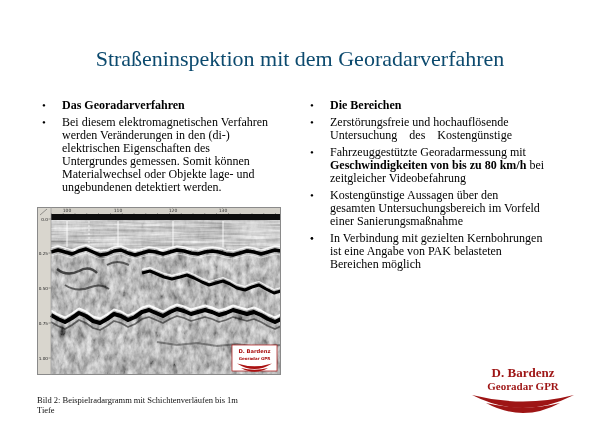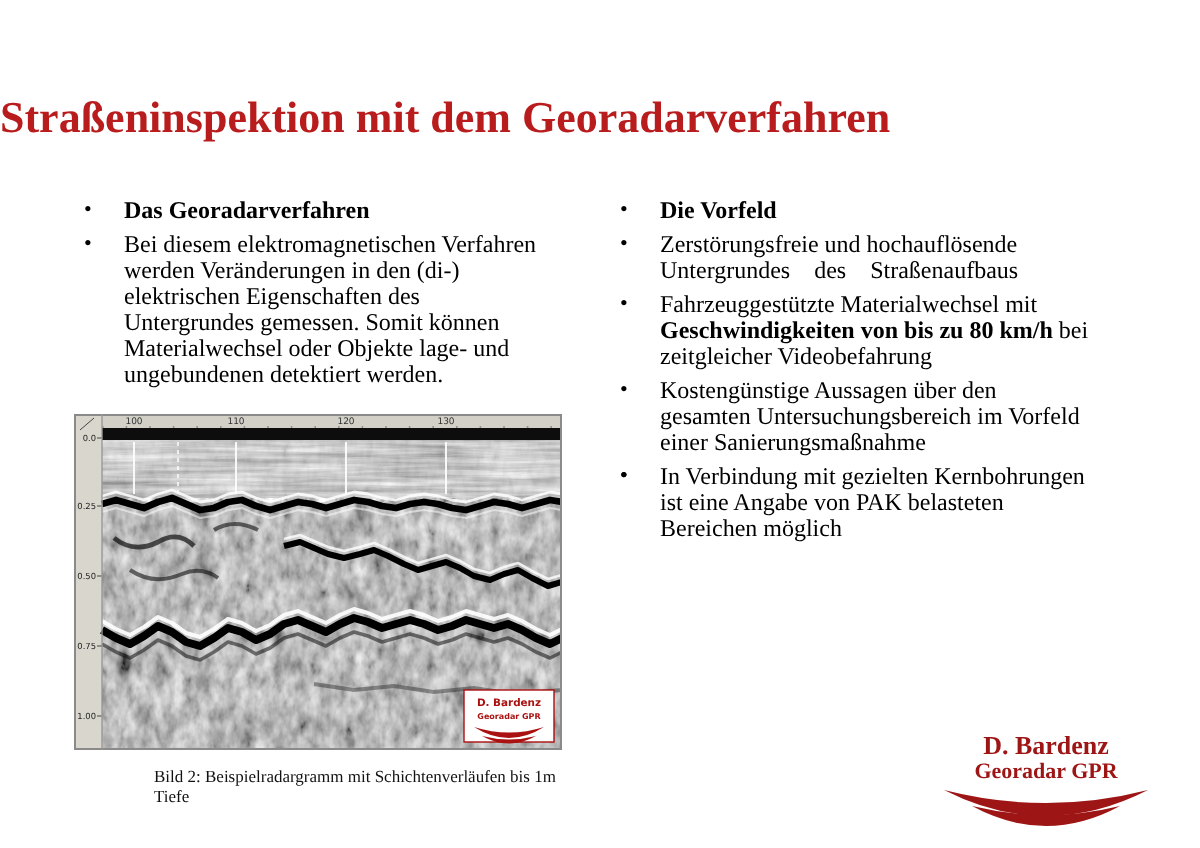--- a/index.html
+++ b/index.html
@@ -1,40 +1,40 @@
 <!DOCTYPE html>
 <html><head>
 <meta charset="utf-8">
 <style>
   html,body{margin:0;padding:0;}
   body{
     width:600px;height:424px;position:relative;background:#ffffff;overflow:hidden;
     font-family:"Liberation Serif", serif;color:#000;
   }
   .slide-title{
-    position:absolute;top:46px;left:0;width:600px;
-    font-size:22px;font-weight:bold;color:#b91c1c;letter-spacing:0px;
+    position:absolute;top:46px;left:0;width:600px;text-align:center;
+    font-size:22px;font-weight:normal;color:#0c4a6e;letter-spacing:0px;
   }
   .col{position:absolute;top:99px;}
   .col-left{left:40px;width:256px;}
   .col-right{left:308px;width:268px;}
   ul.bullets{list-style:none;margin:0;padding:0;}
   ul.bullets li{
     position:relative;padding-left:22px;margin:0 0 4px 0;
     font-size:12px;line-height:13px;white-space:pre-wrap;
   }
   ul.bullets li .dot{
     position:absolute;left:2px;top:0;font-size:11px;line-height:13px;
   }
   li.head span.txt{font-weight:bold;text-align:center;}
   .bold-inline{font-weight:bold;}
   .radargram{position:absolute;left:37px;top:207px;width:244px;height:168px;}
   .caption{
-    position:absolute;left:37px;top:384px;width:250px;
-    font-size:8.5px;line-height:9.5px;color:#111;white-space:pre-wrap;margin-left:40px;
+    position:absolute;left:37px;top:396px;width:250px;
+    font-size:8.5px;line-height:9.5px;color:#111;white-space:pre-wrap;
   }
   .logo{position:absolute;left:470px;top:366px;width:106px;text-align:center;color:#9e1515;}
   .logo .l1{font-size:13px;font-weight:bold;line-height:14px;}
   .logo .l2{font-size:11px;font-weight:bold;line-height:12px;}
   .logo svg{display:block;margin-top:1px;}
   svg text{font-family:"DejaVu Sans", sans-serif;}
 </style>
 </head>
 <body>
 
@@ -47,24 +47,24 @@
 werden Veränderungen in den (di-)
 elektrischen Eigenschaften des
 Untergrundes gemessen. Somit können
 Materialwechsel oder Objekte lage- und
 ungebundenen detektiert werden.</span></li>
   </ul>
 </div>
 
 <div class="col col-right">
   <ul class="bullets">
-    <li class="head"><span class="dot">•</span><span class="txt">Die Vorfeld</span></li>
+    <li class="head"><span class="dot">•</span><span class="txt">Die Bereichen</span></li>
     <li><span class="dot">•</span><span class="txt">Zerstörungsfreie und hochauflösende
-Untergrundes    des    Straßenaufbaus</span></li>
-    <li><span class="dot">•</span><span class="txt">Fahrzeuggestützte Materialwechsel mit
+Untersuchung    des    Kostengünstige</span></li>
+    <li><span class="dot">•</span><span class="txt">Fahrzeuggestützte Georadarmessung mit
 </span><span class="txt bold-inline">Geschwindigkeiten von bis zu 80 km/h</span><span class="txt"> bei
 zeitgleicher Videobefahrung</span></li>
     <li><span class="dot">•</span><span class="txt">Kostengünstige Aussagen über den
 gesamten Untersuchungsbereich im Vorfeld
 einer Sanierungsmaßnahme</span></li>
     <li><span class="dot">•</span></li>
     <li><span class="dot">•</span><span class="txt">In Verbindung mit gezielten Kernbohrungen
 ist eine Angabe von PAK belasteten
 Bereichen möglich</span></li>
   </ul>

